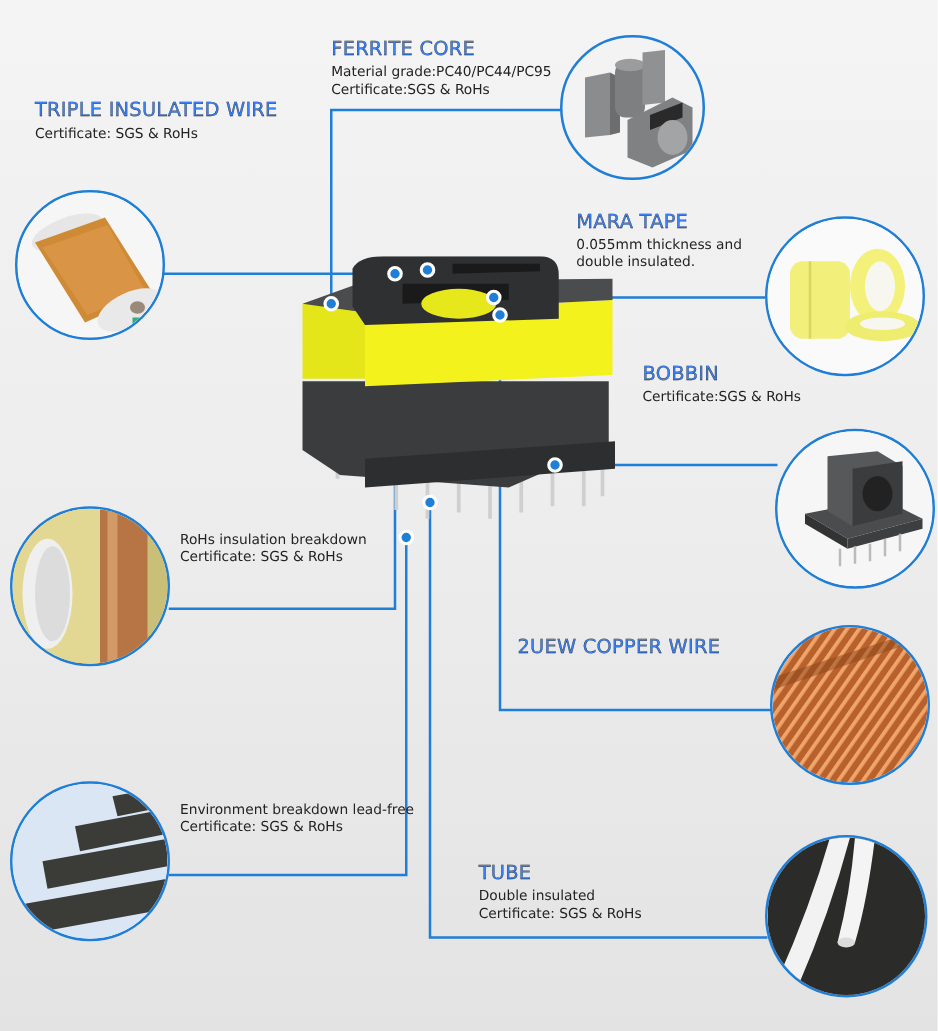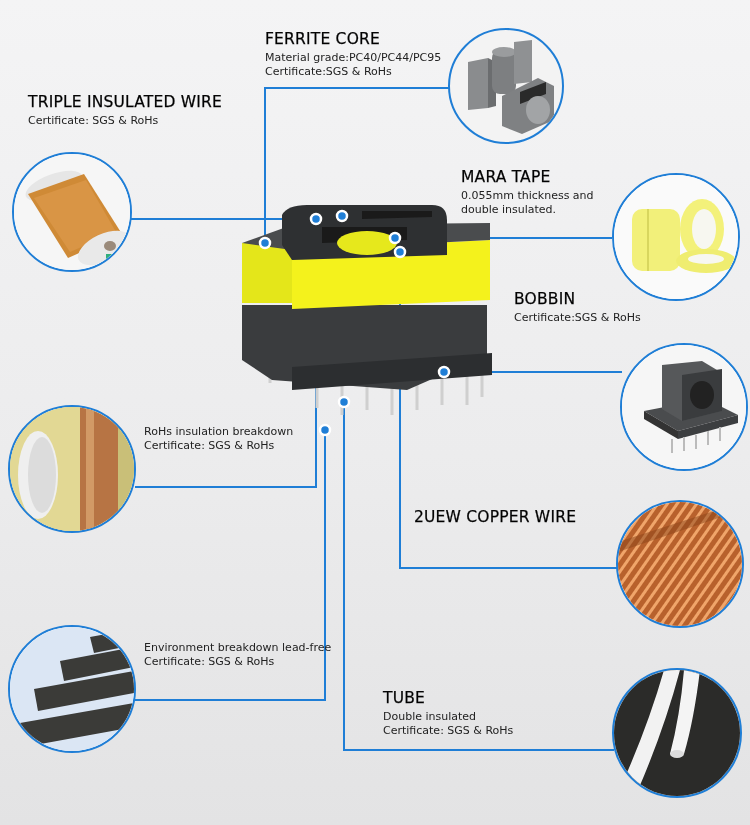--- a/index.html
+++ b/index.html
@@ -6,21 +6,21 @@
   body {
     width: 750px; height: 825px; position: relative; overflow: hidden;
     background: linear-gradient(180deg, #f4f4f5 0%, #ececed 55%, #e3e3e4 100%);
     font-family: "DejaVu Sans", "Liberation Sans", sans-serif;
     color: #1a1a1a;
   }
   .label { position: absolute; }
   .label .title {
     font-family: "DejaVu Sans", sans-serif;
     font-size: 15.5px; font-weight: normal; letter-spacing: 0.2px;
-    color: #000000; line-height: 18px; margin-bottom: 3px;
+    color: #3b82f6; line-height: 18px; margin-bottom: 3px;
     -webkit-text-stroke: 0.25px #151515;
   }
   .label .line {
     font-size: 11px; line-height: 13.5px; color: #222; white-space: nowrap;
   }
   .circle {
     position: absolute; border-radius: 50%;
     border: 2.5px solid #1f7ed6; overflow: hidden;
     box-sizing: border-box; background: #fff;
   }
@@ -104,21 +104,21 @@
     <path d="M38,28 L46,32 L46,76 L38,78 Z" fill="#6b6d6f"></path>
     <rect x="42" y="20" width="24" height="44" rx="8" fill="#7d7f81"></rect>
     <ellipse cx="54" cy="22" rx="12" ry="5" fill="#9a9c9e"></ellipse>
     <path d="M64,12 L82,10 L82,52 L64,54 Z" fill="#8f9193"></path>
     <path d="M52,66 L88,48 L104,56 L104,90 L72,104 L52,96 Z" fill="#7f8183"></path>
     <path d="M70,62 L96,52 L96,64 L70,74 Z" fill="#2a2a2a"></path>
     <ellipse cx="88" cy="80" rx="12" ry="14" fill="#a2a4a6"></ellipse>
   </svg>
 </div>
 
-<div class="label" style="left:28px;top:93px;">
+<div class="label" style="left:28px;top:79px;">
   <div class="title">TRIPLE INSULATED WIRE</div>
   <div class="line">Certificate:  SGS &amp; RoHs</div>
 </div>
 <div class="circle" style="left:12px;top:152px;width:120px;height:120px;">
   <svg width="116" height="116" viewBox="0 0 116 116">
     <rect width="116" height="116" fill="#f6f6f6"></rect>
     <ellipse cx="40" cy="32" rx="30" ry="12" fill="#e6e6e6" transform="rotate(-20 40 32)"></ellipse>
     <path d="M14,40 L70,20 L108,80 L54,104 Z" fill="#cf8a36"></path>
     <path d="M20,44 L72,26 L102,78 L56,98 Z" fill="#d99545"></path>
     <ellipse cx="90" cy="94" rx="28" ry="14" fill="#e9e9e9" transform="rotate(-25 90 94)"></ellipse>

